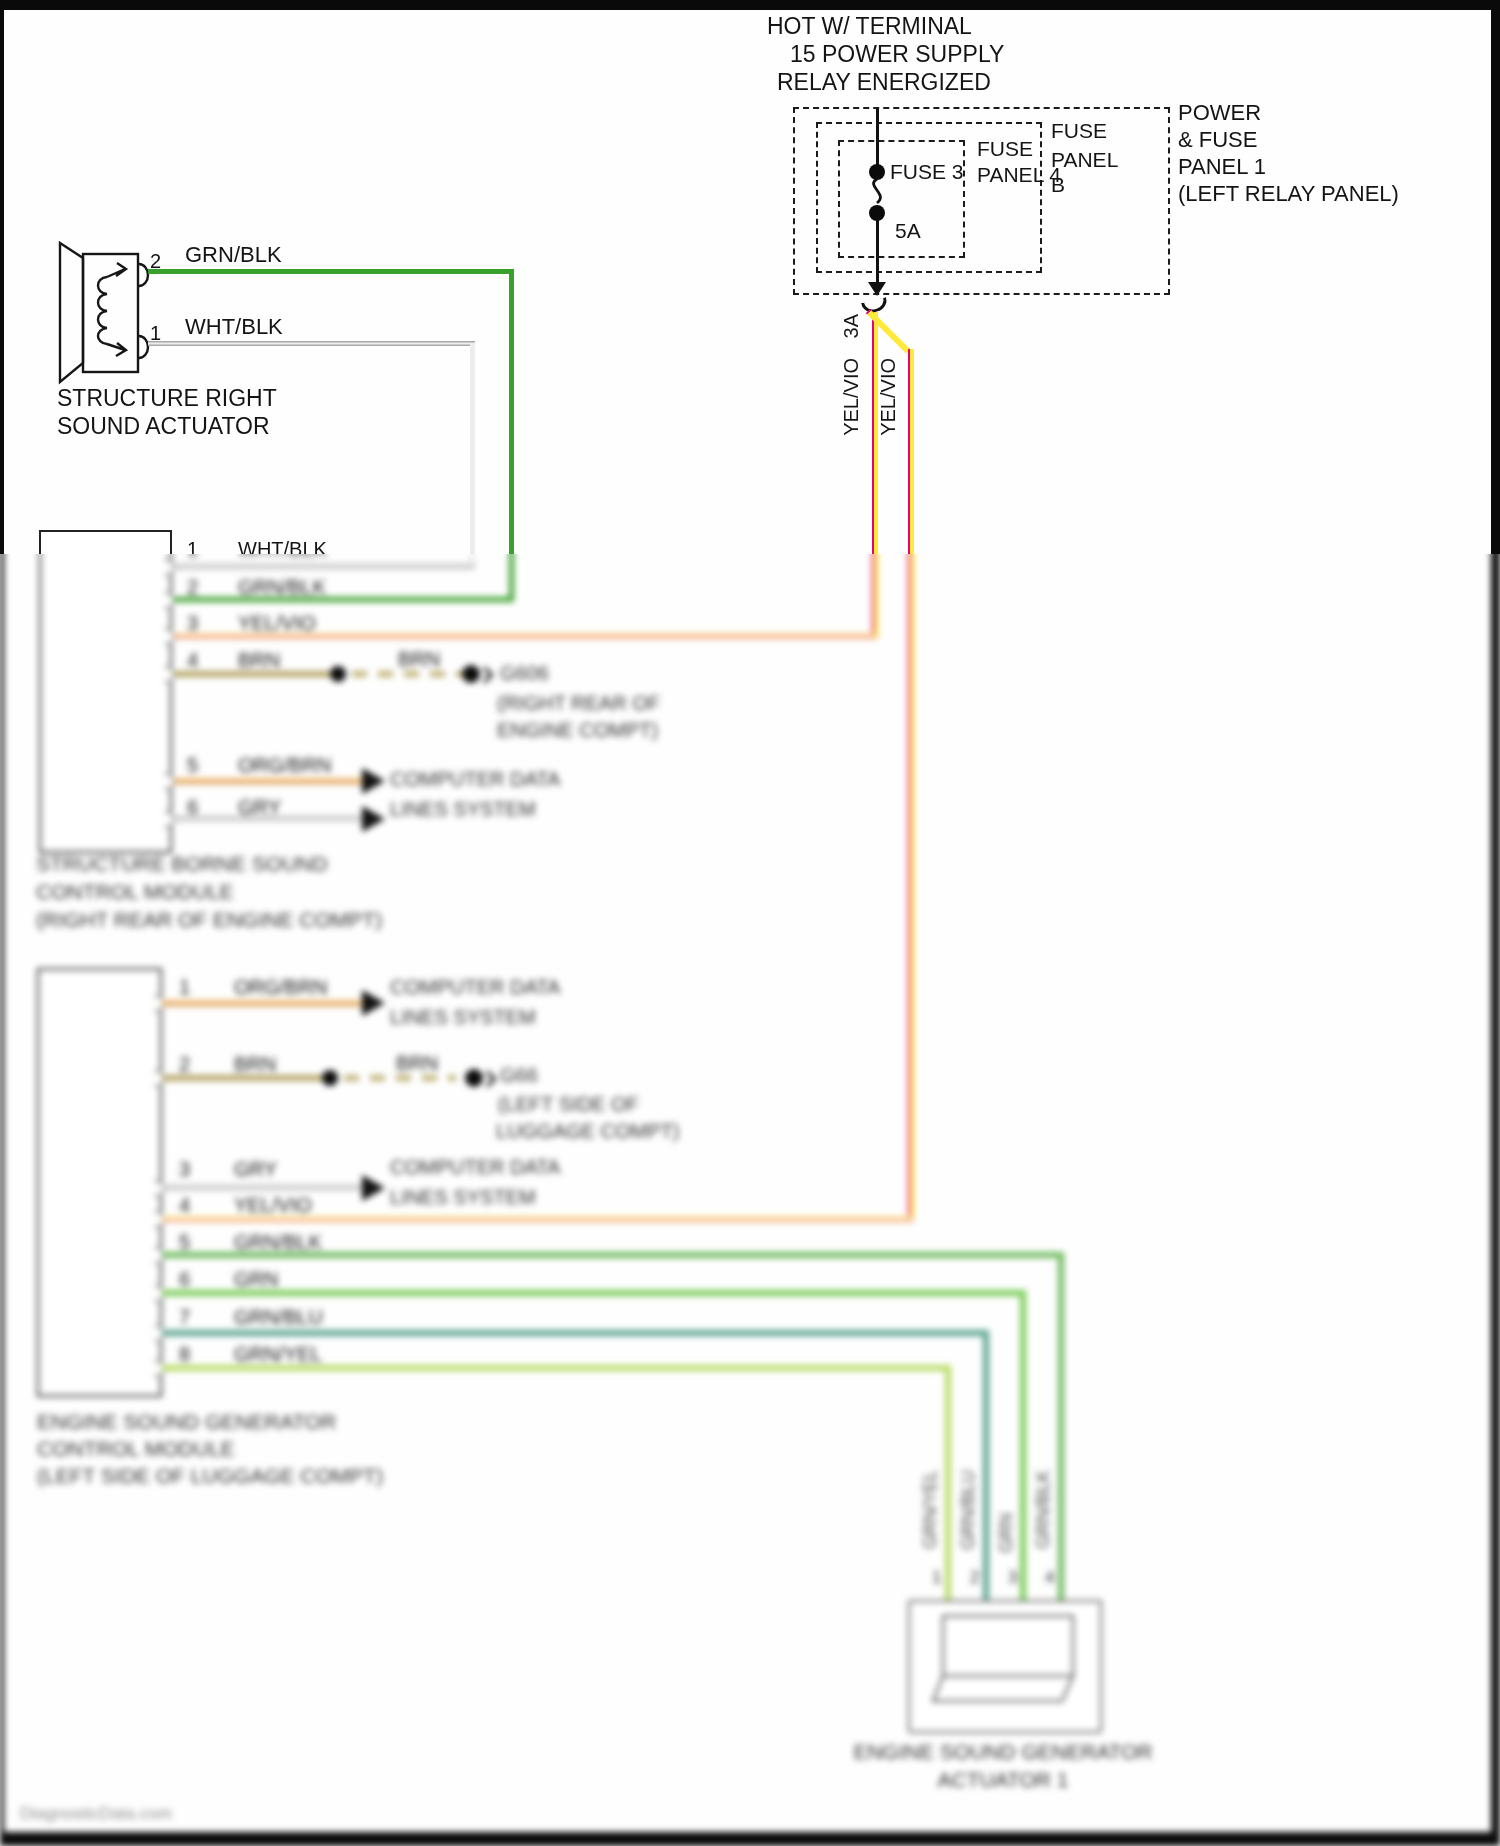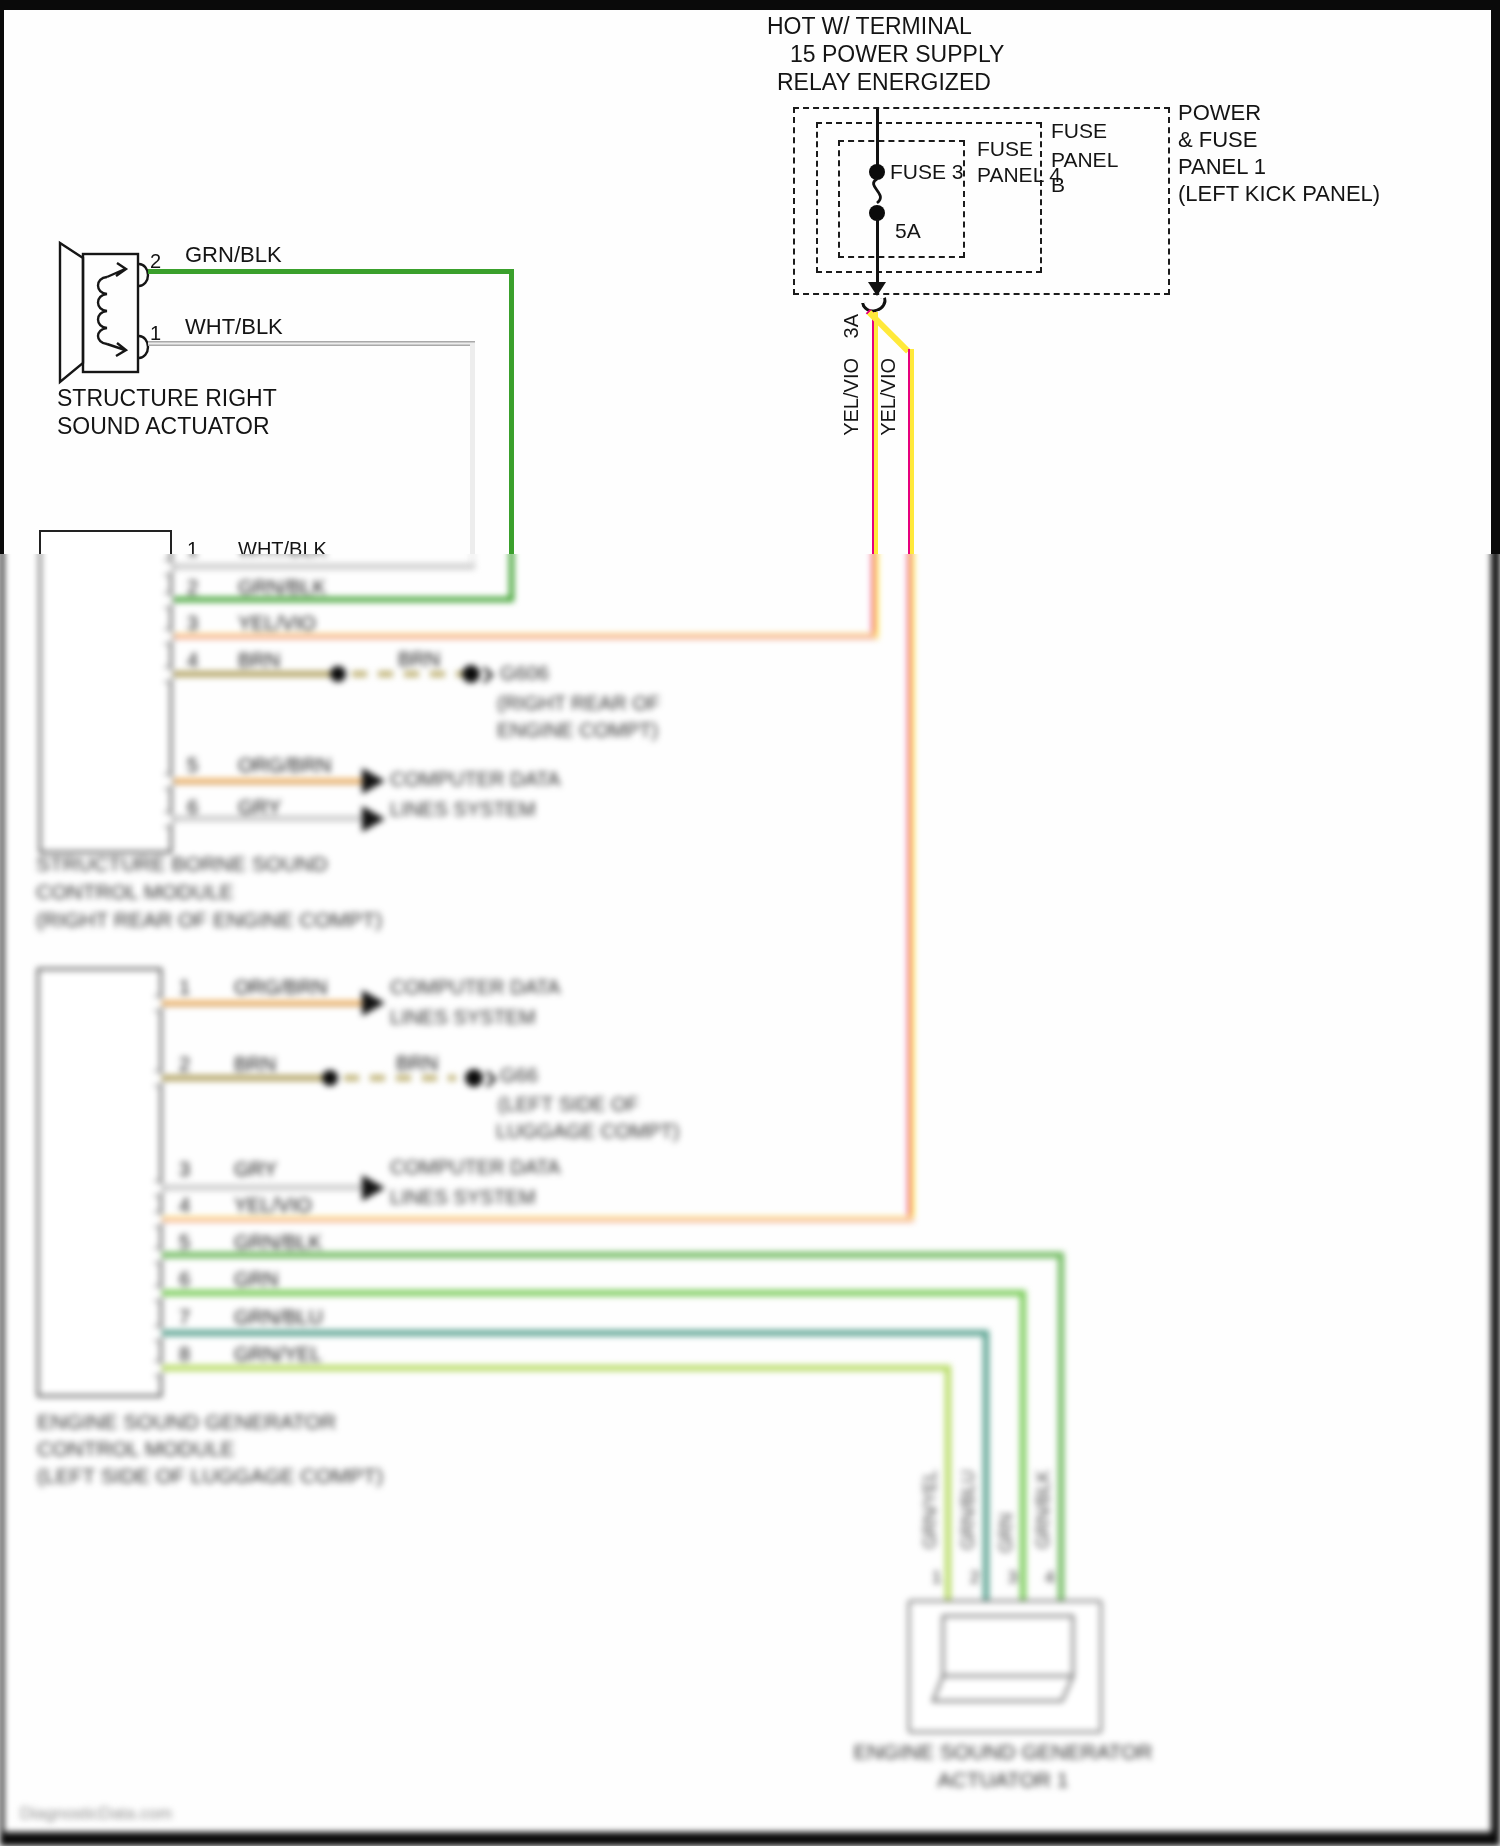--- a/index.html
+++ b/index.html
@@ -257,21 +257,21 @@
     <div class="t f21" style="left:890px;top:160px">FUSE 3</div>
     <div class="t f21" style="left:895px;top:219px">5A</div>
     <div class="t f21" style="left:977px;top:137px">FUSE</div>
     <div class="t f21" style="left:977px;top:163px">PANEL 4</div>
     <div class="t f21" style="left:1051px;top:119px">FUSE</div>
     <div class="t f21" style="left:1051px;top:148px">PANEL</div>
     <div class="t f21" style="left:1051px;top:173px">B</div>
     <div class="t f22" style="left:1178px;top:101px">POWER</div>
     <div class="t f22" style="left:1178px;top:128px">&amp; FUSE</div>
     <div class="t f22" style="left:1178px;top:155px">PANEL 1</div>
-    <div class="t f22" style="left:1178px;top:182px">(LEFT KICK PANEL)</div>
+    <div class="t f22" style="left:1178px;top:182px">(LEFT RELAY PANEL)</div>
 
     <div class="w" style="left:876px;top:109px;width:3px;height:58px;background:#111"></div>
     <div class="dot" style="left:869px;top:164px;width:16px;height:16px"></div>
     <svg style="left:859px;top:178px" width="38" height="30" viewBox="0 0 38 30">
       <path d="M18,1 C6,8 30,16 18,25" fill="none" stroke="#111" stroke-width="2.8"></path>
     </svg>
     <div class="dot" style="left:869px;top:205px;width:16px;height:16px"></div>
     <div class="w" style="left:876px;top:219px;width:3px;height:64px;background:#111"></div>
     <div class="arrowD" style="left:868px;top:282px"></div>
     <div class="cup" style="left:862px;top:300px"></div>

